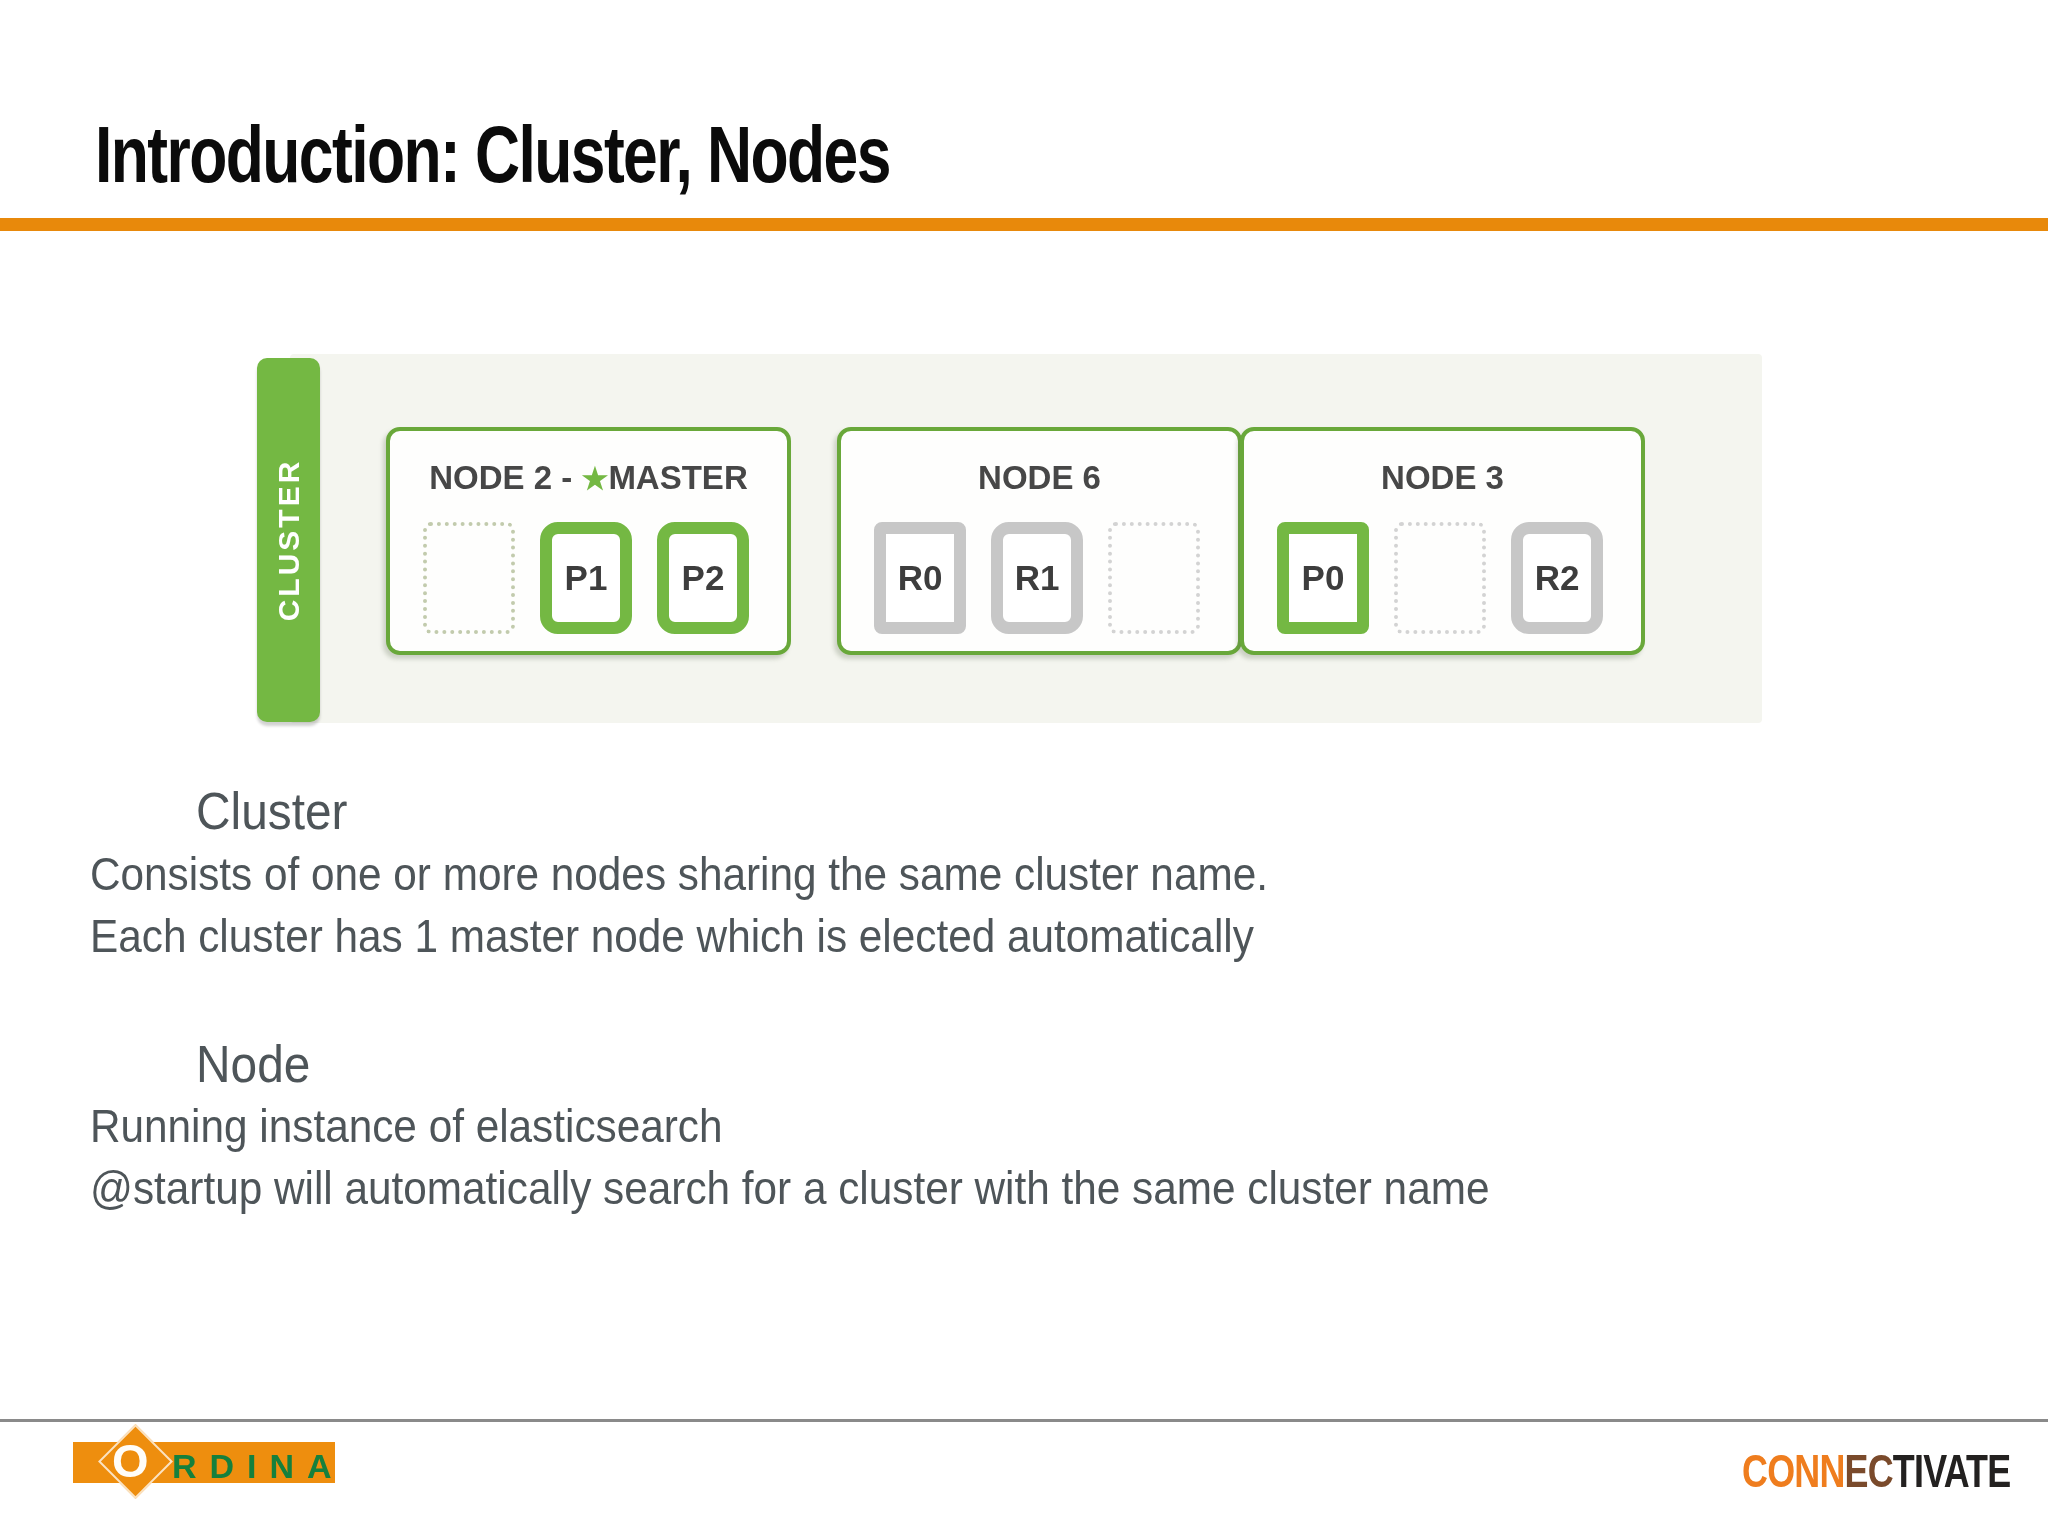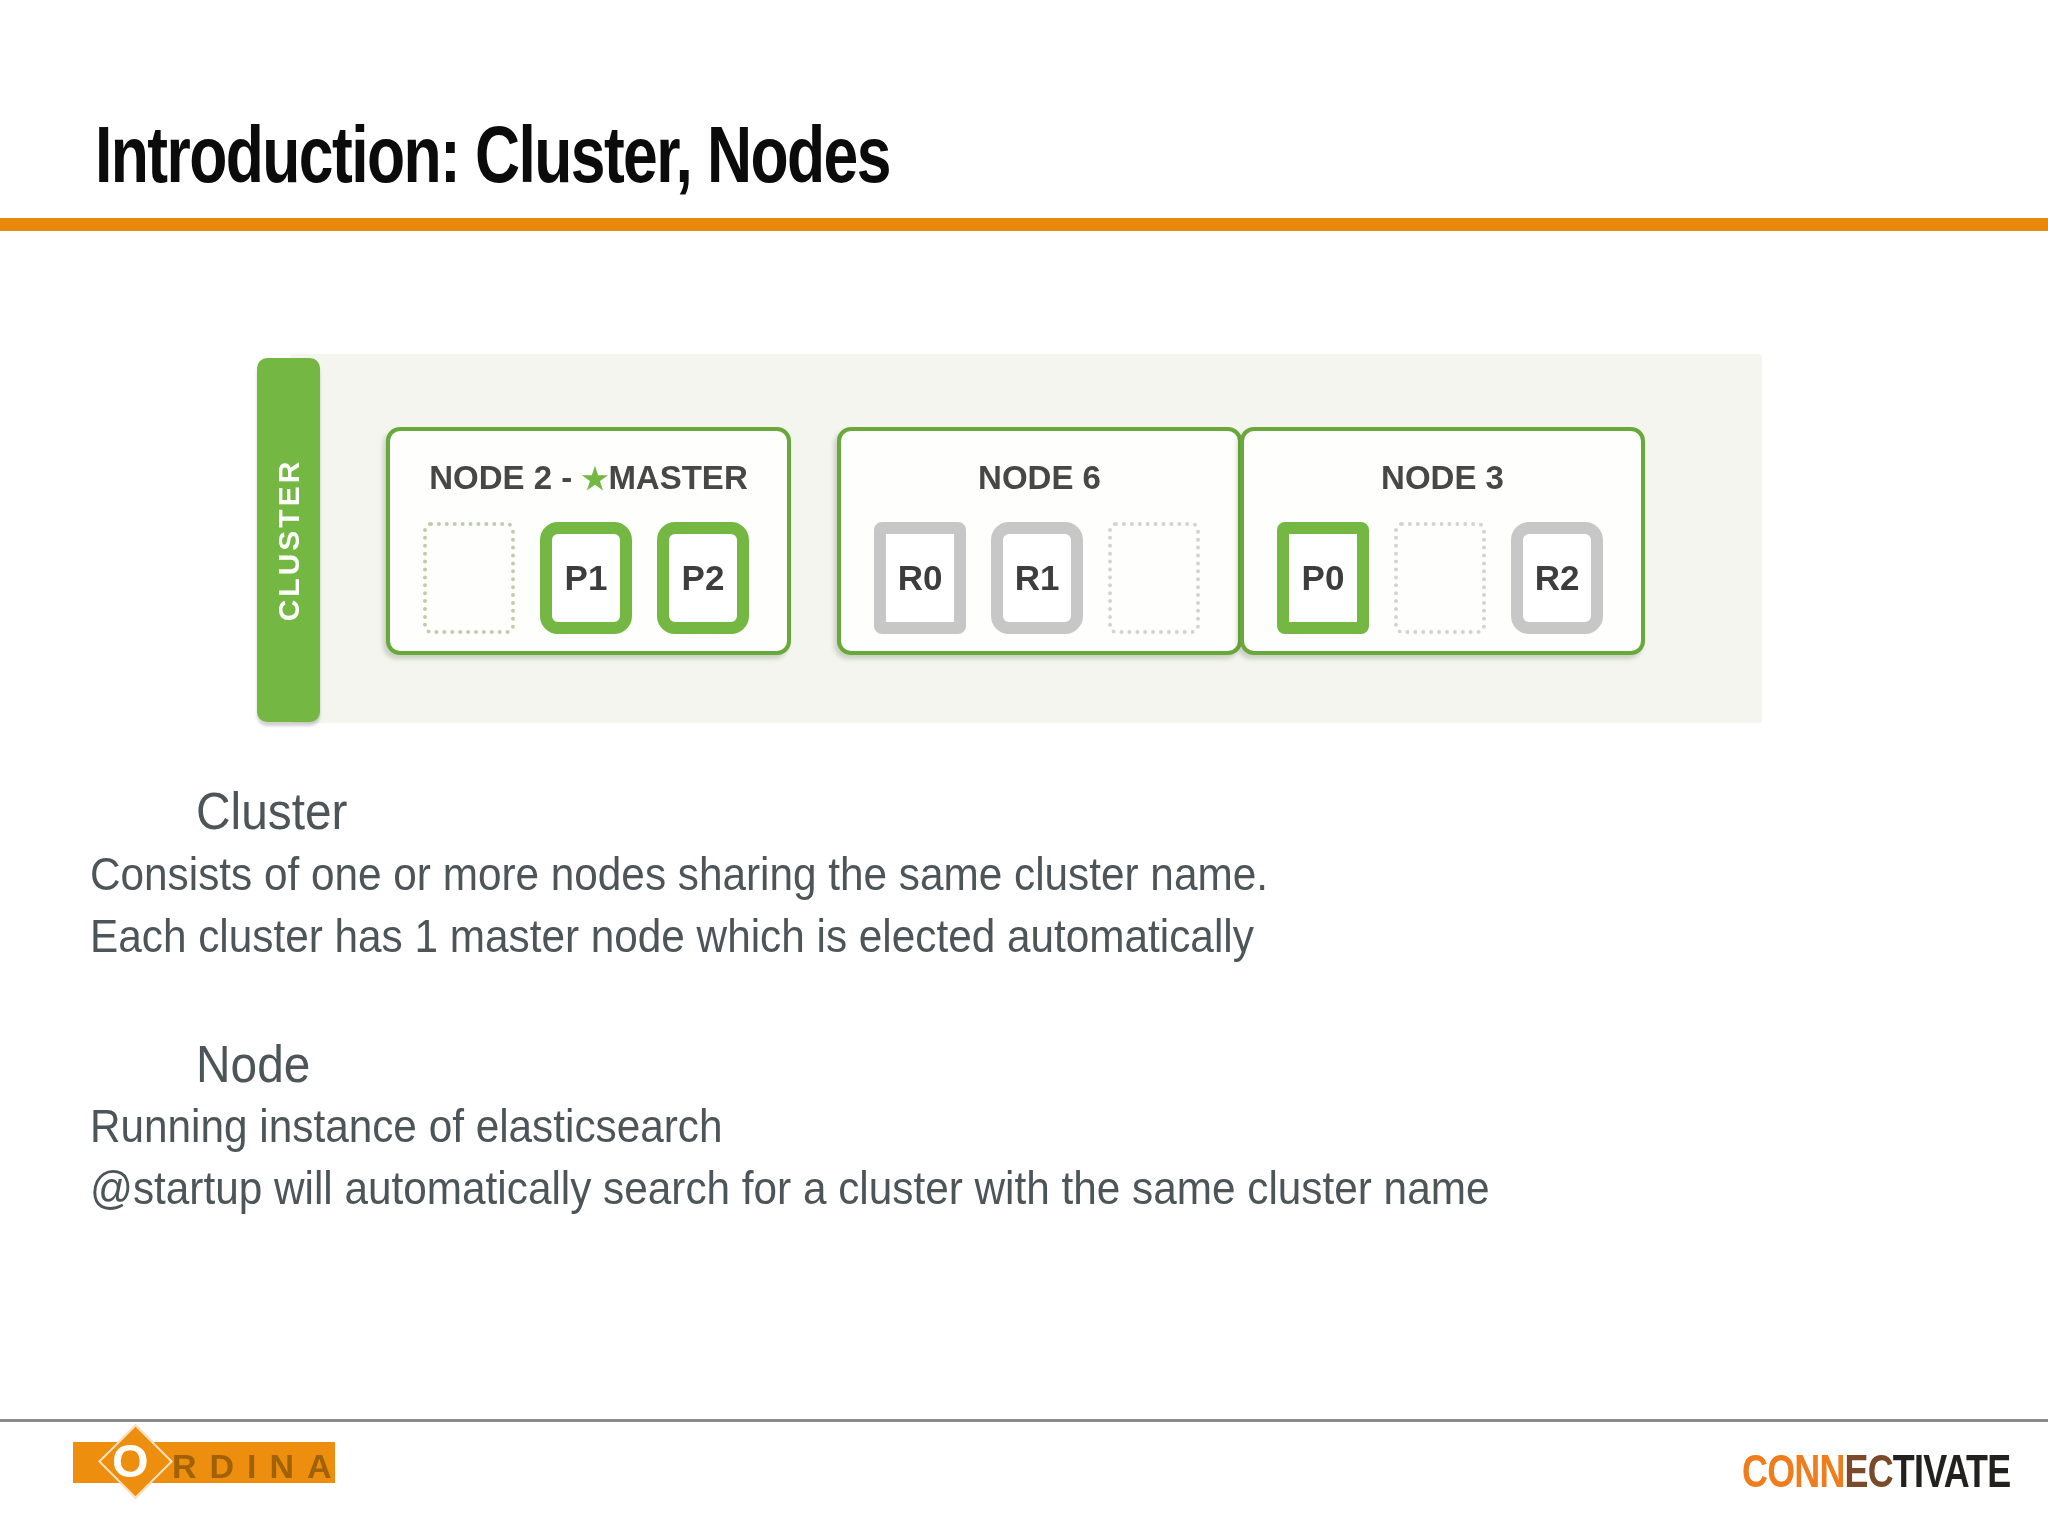--- a/index.html
+++ b/index.html
@@ -90,21 +90,21 @@
     position:absolute; left:109px; top:1435px; width:53px; height:53px;
     background:#EE8E0E; transform:rotate(45deg);
     border:2px solid rgba(255,255,255,0.75); box-sizing:border-box;
   }
   .ordina-o {
     position:absolute; left:112px; top:1437px;
     font-size:47px; font-weight:bold; color:#fffdf8; line-height:1;
   }
   .ordina-rest {
     position:absolute; left:172px; top:1447px;
-    font-size:34px; font-weight:bold; color:#a16207; letter-spacing:13px;
+    font-size:34px; font-weight:bold; color:#15803d; letter-spacing:13px;
     white-space:nowrap;
   }
   .connectivate {
     position:absolute; left:1742px; top:1444px;
     font-size:46px; font-weight:bold; letter-spacing:-1px; white-space:nowrap;
     transform:scaleX(0.78); transform-origin:left top;
   }
   .conn-p1 { color:#EF7D1E; }
   .conn-p2 { color:#7A4A2B; }
   .conn-p3 { color:#232120; }

